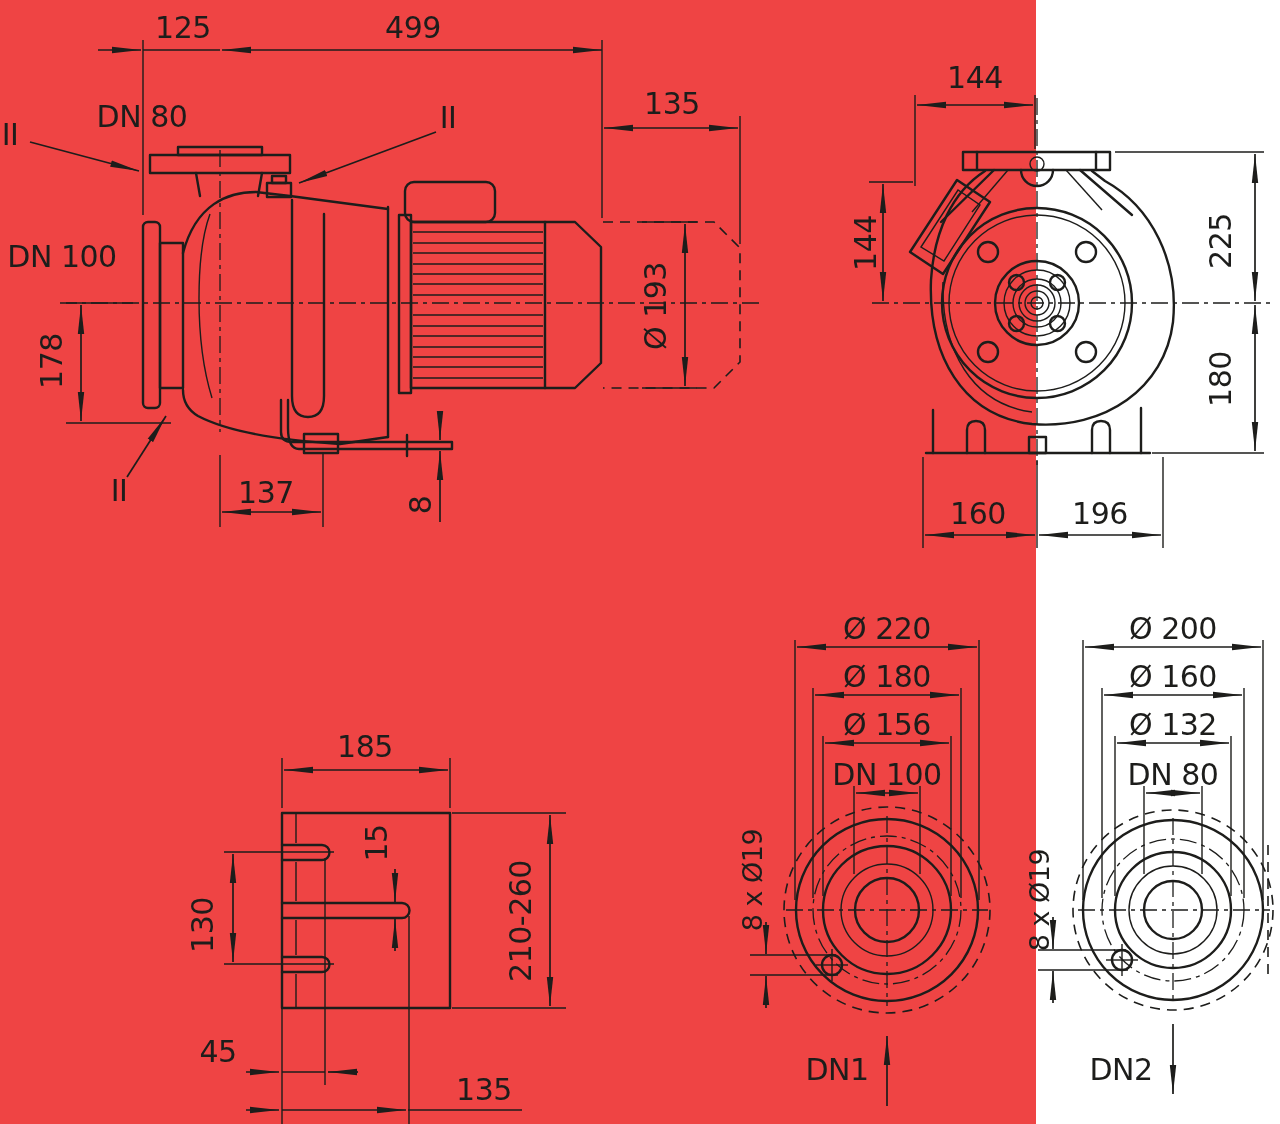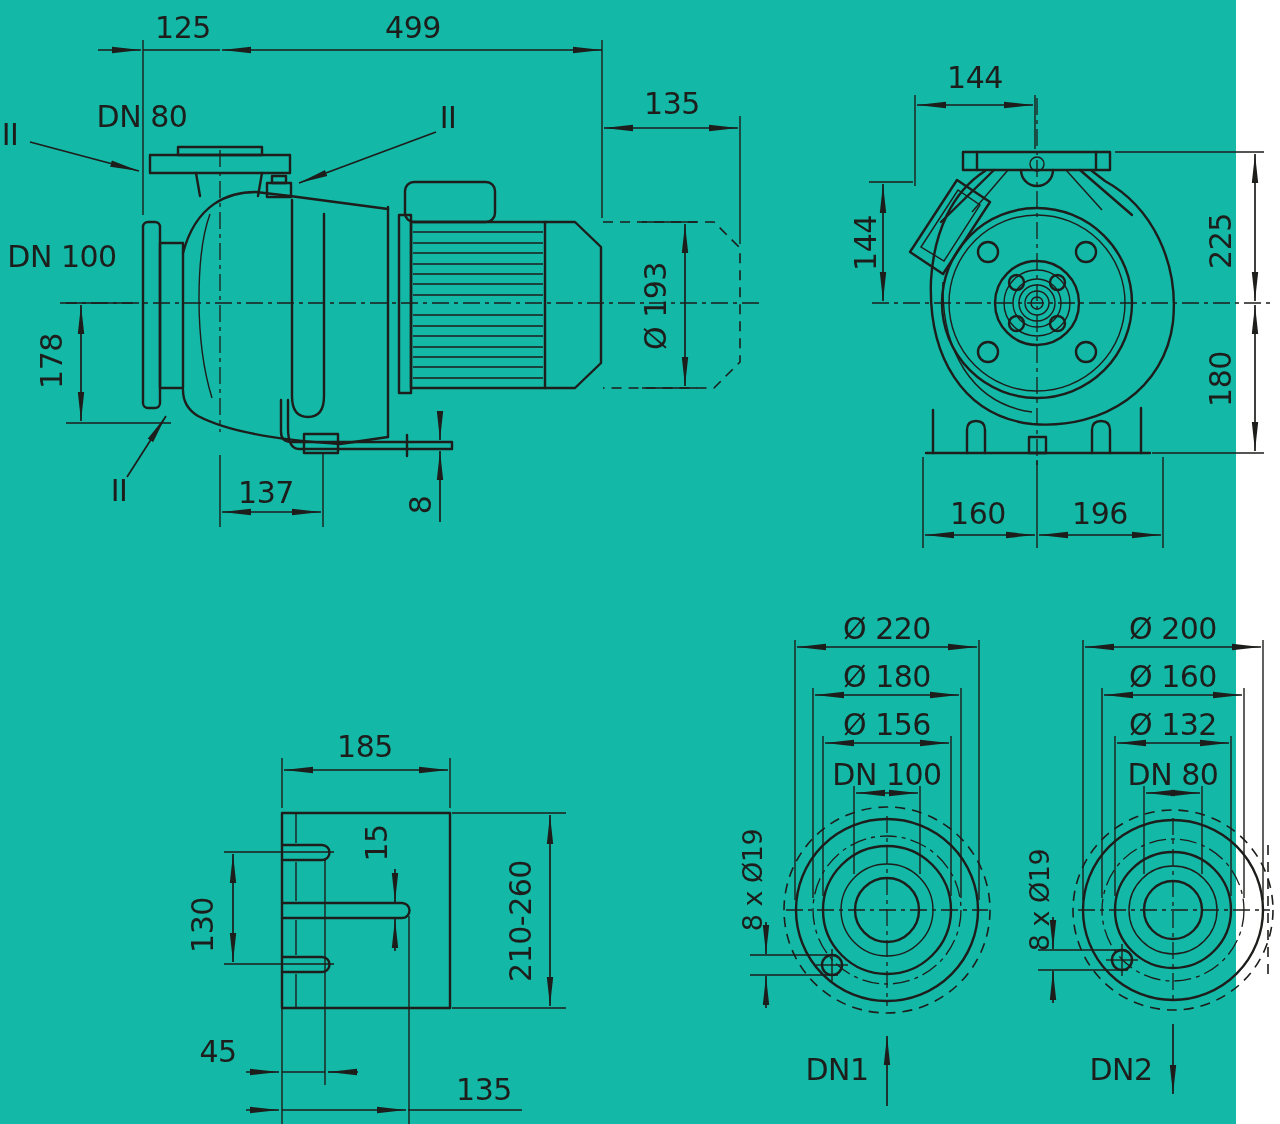--- a/index.html
+++ b/index.html
@@ -1,16 +1,16 @@
 <!DOCTYPE html>
 <html><head>
 <meta charset="utf-8">
 <style>
   html,body{margin:0;padding:0;background:#ffffff;}
-  .stage{width:1236px;height:1124px;position:relative;background:#14b8a6;}
+  .stage{width:1036px;height:1124px;position:relative;background:#ef4444;}
   svg{display:block;}
   .ln{stroke:#1d1d1b;stroke-width:2.4;fill:none;stroke-linecap:round;stroke-linejoin:round;}
   .tn{stroke:#1d1d1b;stroke-width:1.4;fill:none;stroke-linecap:butt;}
   .dim{stroke:#1d1d1b;stroke-width:1.7;fill:none;}
   .cl{stroke:#1d1d1b;stroke-width:1.3;fill:none;stroke-dasharray:17 5 4 5;}
   .hid{stroke:#1d1d1b;stroke-width:1.6;fill:none;stroke-dasharray:10 7;}
   text{font-family:"DejaVu Sans","Liberation Sans",sans-serif;font-size:30px;fill:#1d1d1b;text-anchor:middle;letter-spacing:-0.5px;}
   .small{font-size:27px;}
 </style>
 </head>

